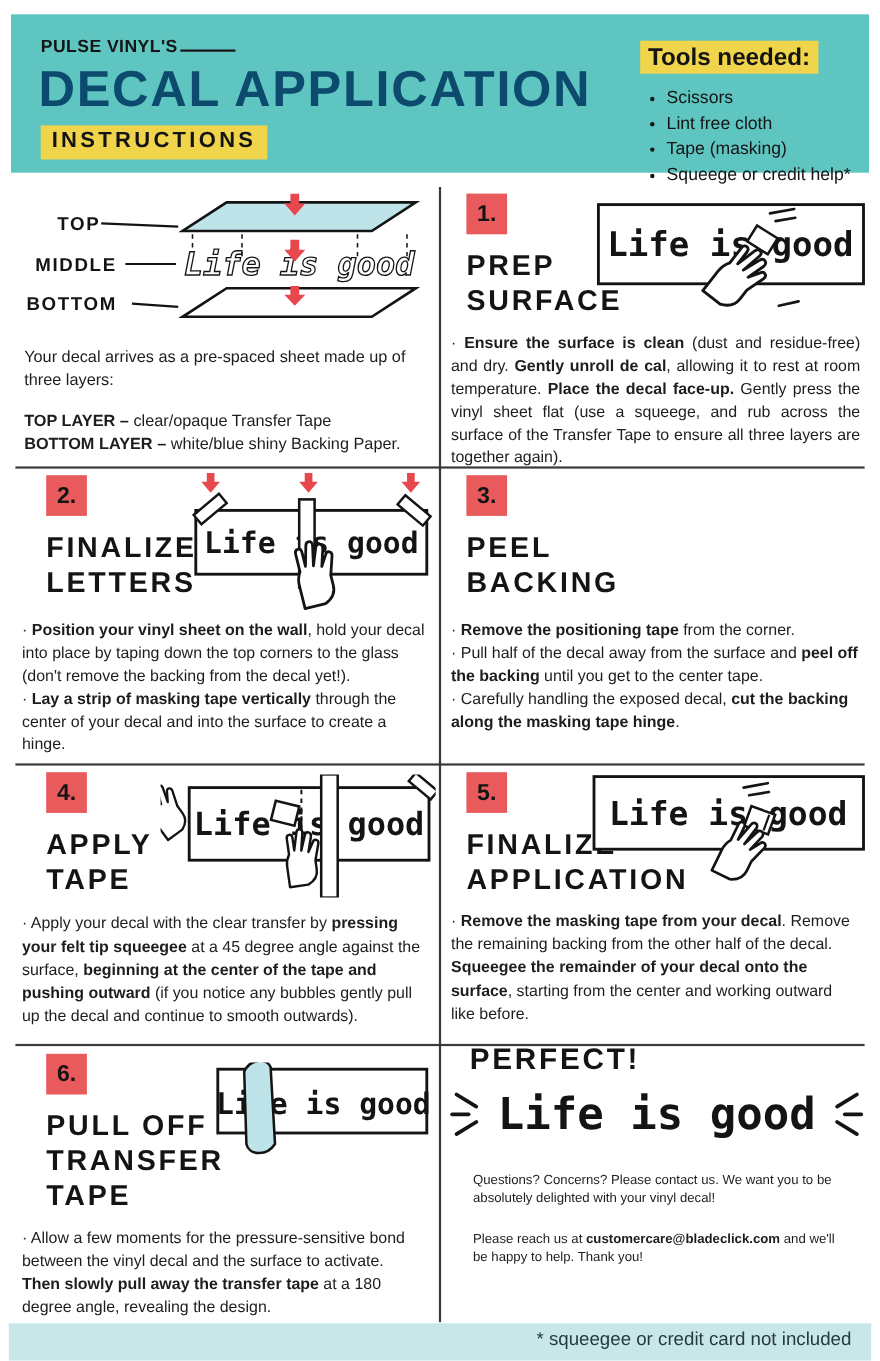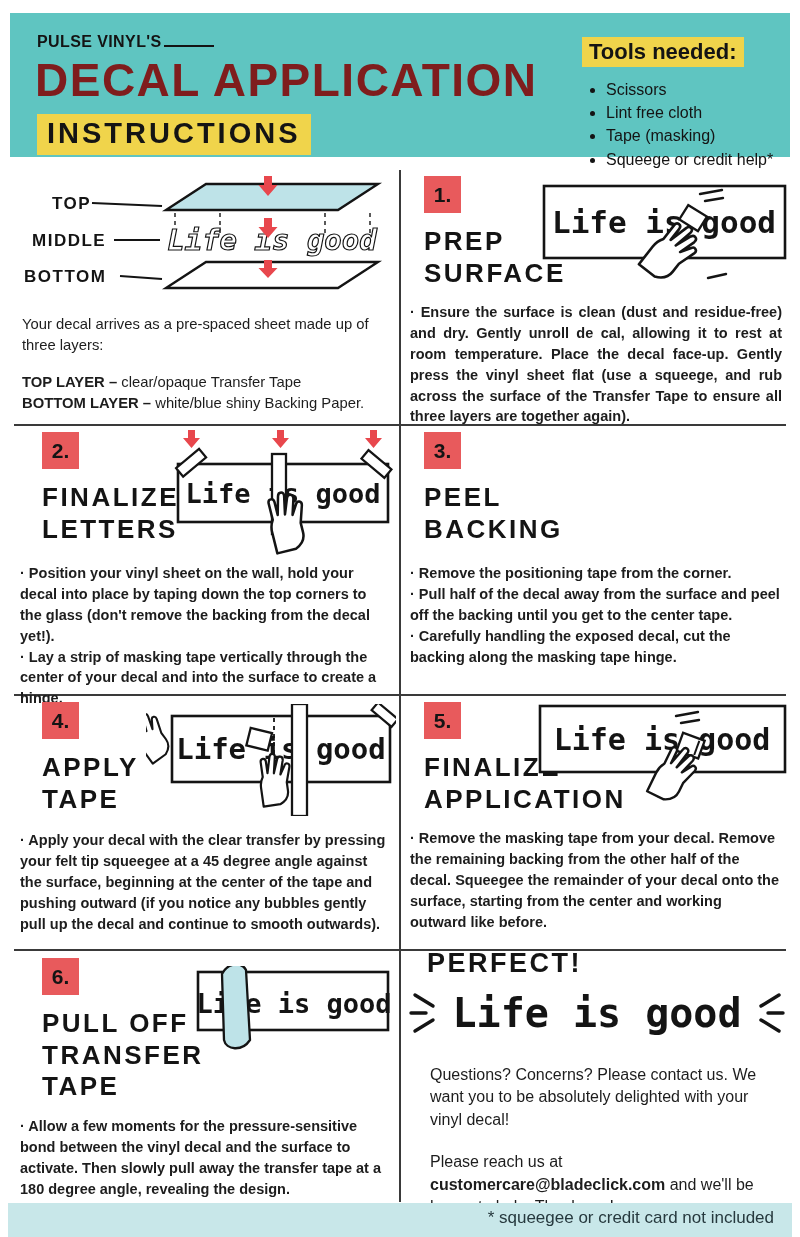--- a/index.html
+++ b/index.html
@@ -3,58 +3,58 @@
 <meta charset="utf-8">
 <style>
   html,body{margin:0;padding:0;background:#fff;}
   .page{position:relative;width:800px;height:1237px;background:#fff;overflow:hidden;
         font-family:"Liberation Sans",sans-serif;color:#222;}
   
   .header{position:absolute;left:10px;top:13px;width:780px;height:144px;background:#5FC5C1;}
   .brand{position:absolute;left:27px;top:20px;font-size:16px;font-weight:bold;color:#141414;letter-spacing:.4px;}
   .brand-line{display:inline-block;width:50px;height:12px;border-bottom:2px solid #141414;margin-left:2px;}
   .main-title{position:absolute;left:25px;top:40px;margin:0;font-size:46px;font-weight:800;
-              letter-spacing:1.5px;color:#7f1d1d;white-space:nowrap;}
+              letter-spacing:1.5px;color:#0c4a6e;white-space:nowrap;}
   .subtitle{position:absolute;left:27px;top:101px;background:#F0D44B;color:#141414;
-            font-size:29px;font-weight:800;letter-spacing:3px;padding:3px 10px 5px;}
+            font-size:20px;font-weight:800;letter-spacing:3px;padding:3px 10px 5px;}
   .tools{position:absolute;left:572px;top:26px;width:205px;}
   .tools-title{background:#F0D44B;font-size:22px;font-weight:bold;color:#141414;padding:2px 7px 3px;}
   .tools ul{margin:13px 0 0 0;padding-left:24px;font-size:16px;line-height:1.45;color:#141414;}
   
   .vdiv{position:absolute;left:399px;top:170px;width:2px;height:1032px;background:#3a3a3a;}
   .hdiv{position:absolute;left:14px;width:772px;height:2px;background:#3a3a3a;}
   
   .panel{position:absolute;}
   .panel-l{left:10px;width:388px;}
   .panel-r{left:402px;width:390px;}
   .step-head{position:relative;}
   .badge{position:absolute;width:37px;height:37px;background:#E85A5C;color:#141414;
          font-size:21px;font-weight:800;display:flex;align-items:center;justify-content:center;}
   .step-title{position:absolute;top:50px;margin:0;font-size:26px;font-weight:800;color:#141414;
               letter-spacing:2.5px;line-height:1.22;max-width:175px;}
   .badge-l{left:32px;} .title-l{left:32px;}
   .badge-r{left:22px;} .title-r{left:22px;}
   .illus{position:absolute;}
   .step-body{font-size:14.5px;line-height:1.44;color:#1d1d1d;}
-  .step-body p{margin:0;font-weight:bold;}
+  .step-body p{margin:0;}
   .body-l{padding:0 12px 0 10px;}
   .body-r{padding:0 10px 0 8px;}
   .just p{text-align:justify;}
   
   .intro-text{padding:0 8px 0 12px;font-size:14.8px;line-height:1.42;color:#1d1d1d;}
   .intro-text p{margin:0;}
   .intro-lead{margin:4px 0 16px 0 !important;}
   
   .perfect-title{margin:0;position:absolute;left:25px;top:16px;font-size:27px;font-weight:800;
                  letter-spacing:2.5px;color:#141414;}
   .decal-line{position:absolute;left:0;top:58px;width:100%;display:flex;align-items:center;
               justify-content:center;gap:16px;}
   .decal-big{font-family:"DejaVu Sans Mono","Liberation Mono",monospace;font-weight:bold;
              font-size:40px;color:#141414;white-space:nowrap;}
-  .perfect-body{position:absolute;left:28px;top:132px;width:340px;font-size:16px;line-height:1.4;color:#1d1d1d;}
+  .perfect-body{position:absolute;left:28px;top:132px;width:340px;font-size:12px;line-height:1.4;color:#1d1d1d;}
   .perfect-body p{margin:0;}
   .perfect-p2{margin-top:20px;}
   .perfect-p2 p{margin:0;}
   
   .footer-strip{position:absolute;left:8px;top:1203px;width:784px;height:40px;background:#C8E7E9;
                 font-size:17px;line-height:30px;color:#26393e;text-align:right;padding-right:0;}
   .footer-strip span{margin-right:18px;}
   
   .decal-svg-text{font-family:"DejaVu Sans Mono","Liberation Mono",monospace;font-weight:bold;}
   .diag-label{font-family:"Liberation Sans",sans-serif;font-weight:800;letter-spacing:1.5px;}

